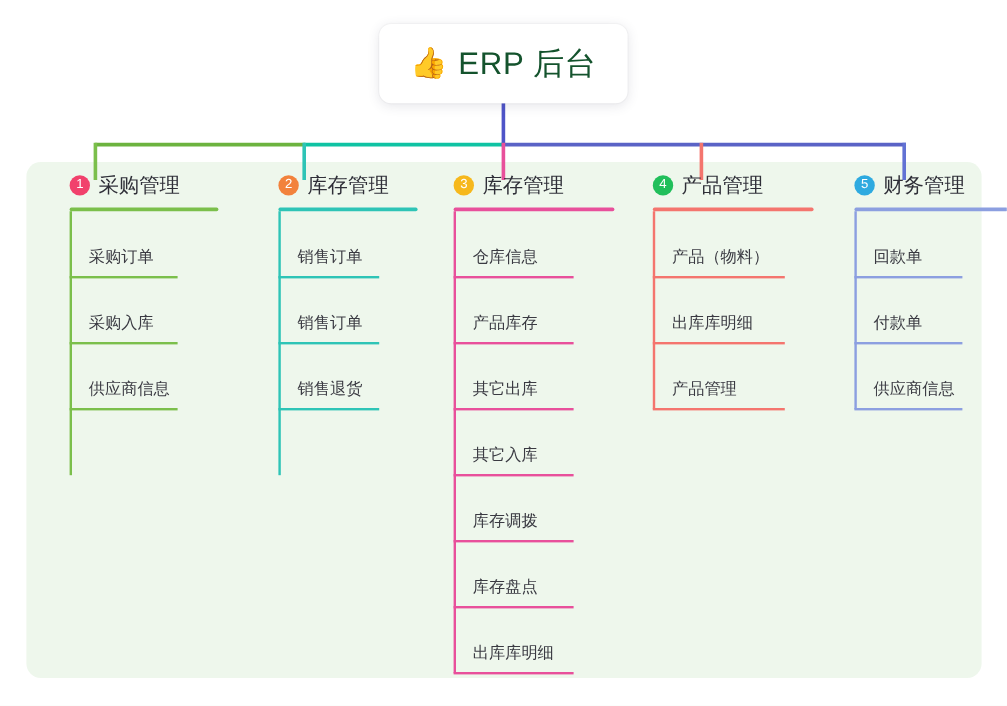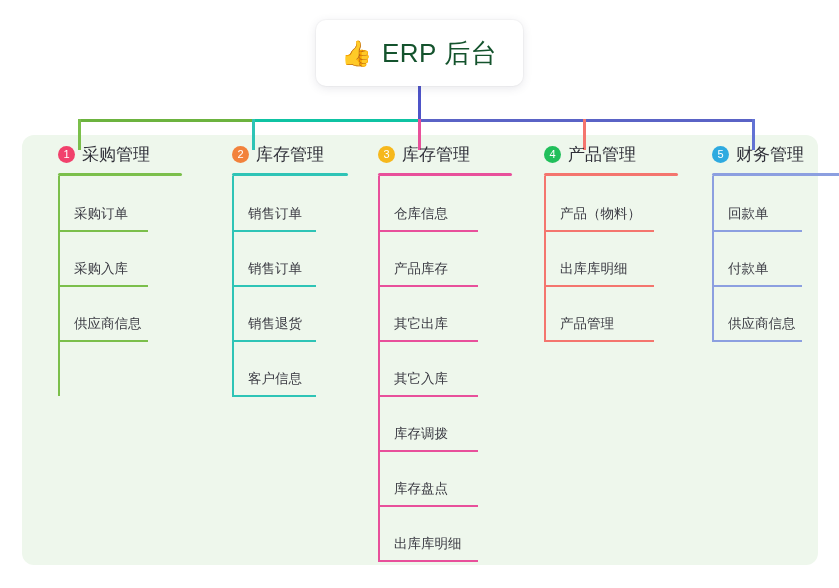--- a/index.html
+++ b/index.html
@@ -203,24 +203,20 @@
             <div class="item-rule" style="width: 84px; background: rgb(46, 196, 182);"></div>
           </div>
           <div class="item">
             <span class="item-label">销售订单</span>
             <div class="item-rule" style="width: 84px; background: rgb(46, 196, 182);"></div>
           </div>
           <div class="item">
             <span class="item-label">销售退货</span>
             <div class="item-rule" style="width: 84px; background: rgb(46, 196, 182);"></div>
           </div>
-          <div class="item">
-            <span class="item-label">客户信息</span>
-            <div class="item-rule" style="width: 84px; background: rgb(46, 196, 182);"></div>
-          </div>
         </div>
       </div>
       <div class="column" style="left: 342px;">
         <div class="col-header">
           <span class="badge" style="background: rgb(246, 184, 28);">3</span>
           <span class="col-title">库存管理</span>
         </div>
         <div class="col-rule" style="width: 134px; background: rgb(232, 80, 155);"></div>
         <div class="items">
           <div class="spine" style="background: rgb(232, 80, 155); height: 385px;"></div>

